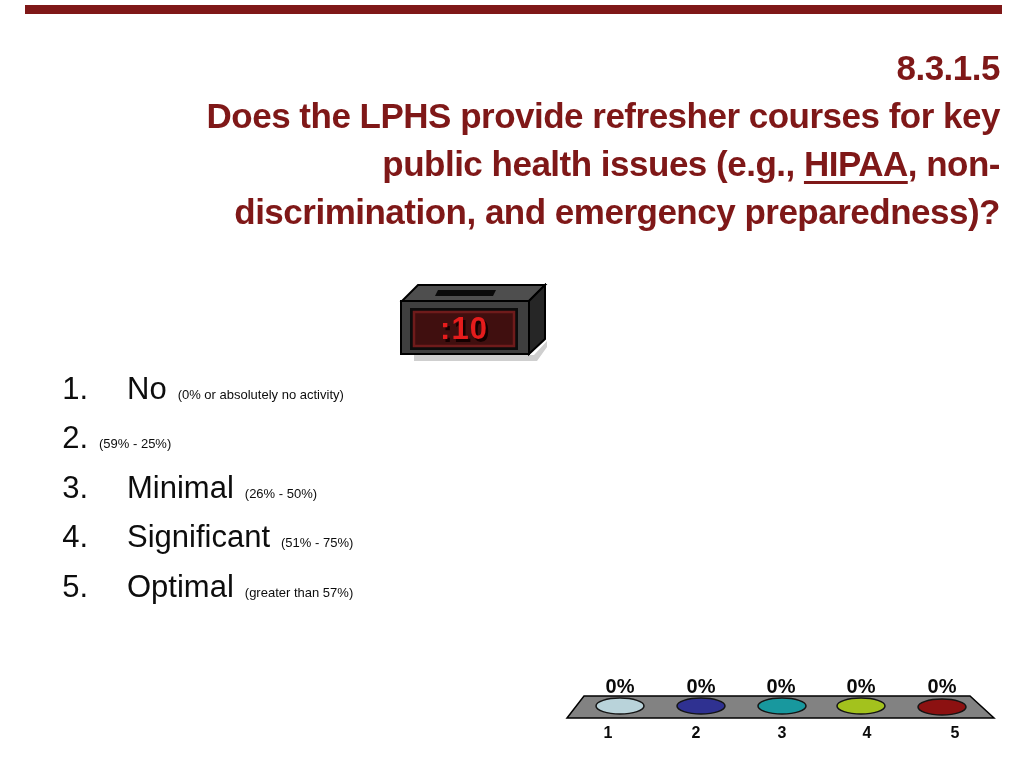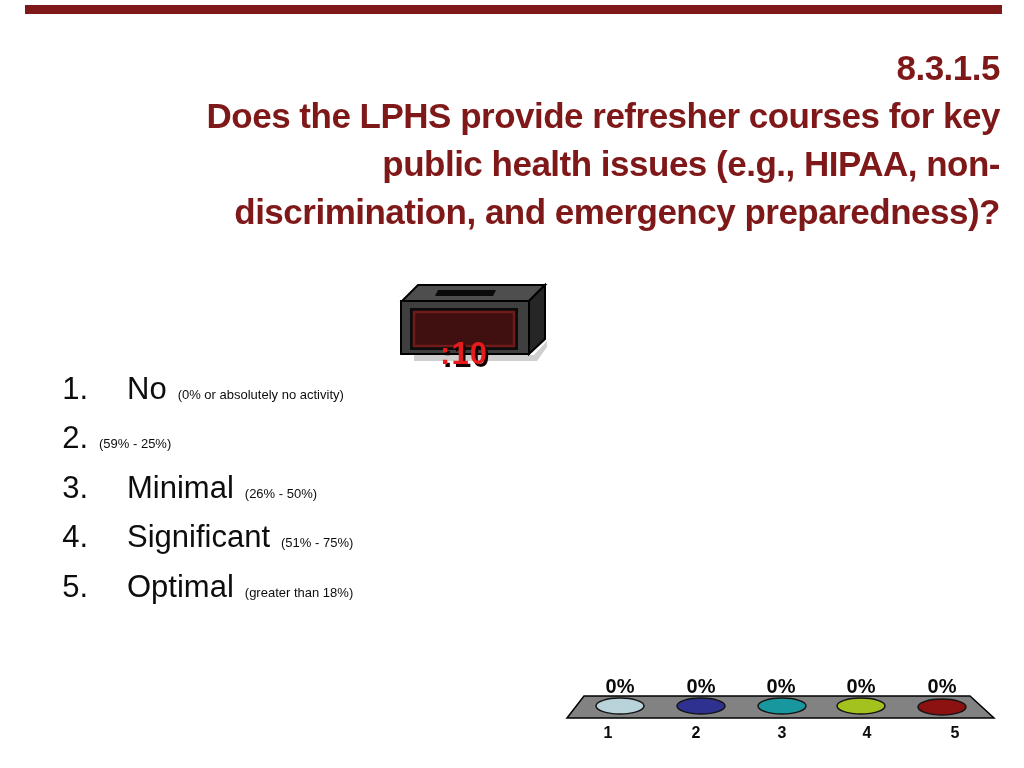--- a/index.html
+++ b/index.html
@@ -20,35 +20,35 @@
 
   
   .title-block {
     left: 20px; top: 44px; width: 980px;
     color: #7F1818;
     font-size: 35px; font-weight: bold;
     line-height: 48px;
     letter-spacing: -0.5px;
   }
   .title-block .u {
+    text-decoration: underline;
     text-decoration-thickness: 3px;
     text-underline-offset: 5px;
   }
 
   
   .timer-wrap { left: 398px; top: 283px; width: 152px; height: 84px; }
   .timer-wrap svg { position: absolute; left: 0; top: 0; }
   .timer-display {
     position: absolute; left: 12px; top: 25px; width: 108px; height: 42px;
     display: flex; align-items: center; justify-content: center;
     color: #E61C1C;
     font-size: 31px; font-weight: bold;
     text-shadow: 2.5px 2.5px 0 #140000;
     letter-spacing: 1px;
-    margin-top: 25px;
   }
 
   
   .options { left: 33px; top: 371px; width: 480px; }
   .option-row {
     display: flex; align-items: baseline;
     height: 49.4px;
     color: #0d0d0d;
   }
   .option-number {
@@ -115,21 +115,21 @@
     <span class="option-detail">(26% - 50%)</span>
   </div>
   <div class="option-row">
     <span class="option-number">4.</span>
     <span class="option-label">Significant</span>
     <span class="option-detail">(51% - 75%)</span>
   </div>
   <div class="option-row">
     <span class="option-number">5.</span>
     <span class="option-label">Optimal</span>
-    <span class="option-detail">(greater than 18%)</span>
+    <span class="option-detail">(greater than 57%)</span>
   </div>
 </div>
 
 <div class="abs chart-wrap">
   <svg width="460" height="85" viewBox="0 0 460 85">
     <polygon points="29,31 415,31 439,53 12,53" stroke="#000000" stroke-width="1.5" fill="#828282"></polygon>
     <ellipse cx="65" cy="41" rx="24" ry="8" stroke="#141414" stroke-width="1.5" fill="#B9D3DA"></ellipse>
     <ellipse cx="146" cy="41" rx="24" ry="8" stroke="#141414" stroke-width="1.5" fill="#2F3191"></ellipse>
     <ellipse cx="227" cy="41" rx="24" ry="8" stroke="#141414" stroke-width="1.5" fill="#18989E"></ellipse>
     <ellipse cx="306" cy="41" rx="24" ry="8" stroke="#141414" stroke-width="1.5" fill="#A3C21D"></ellipse>

